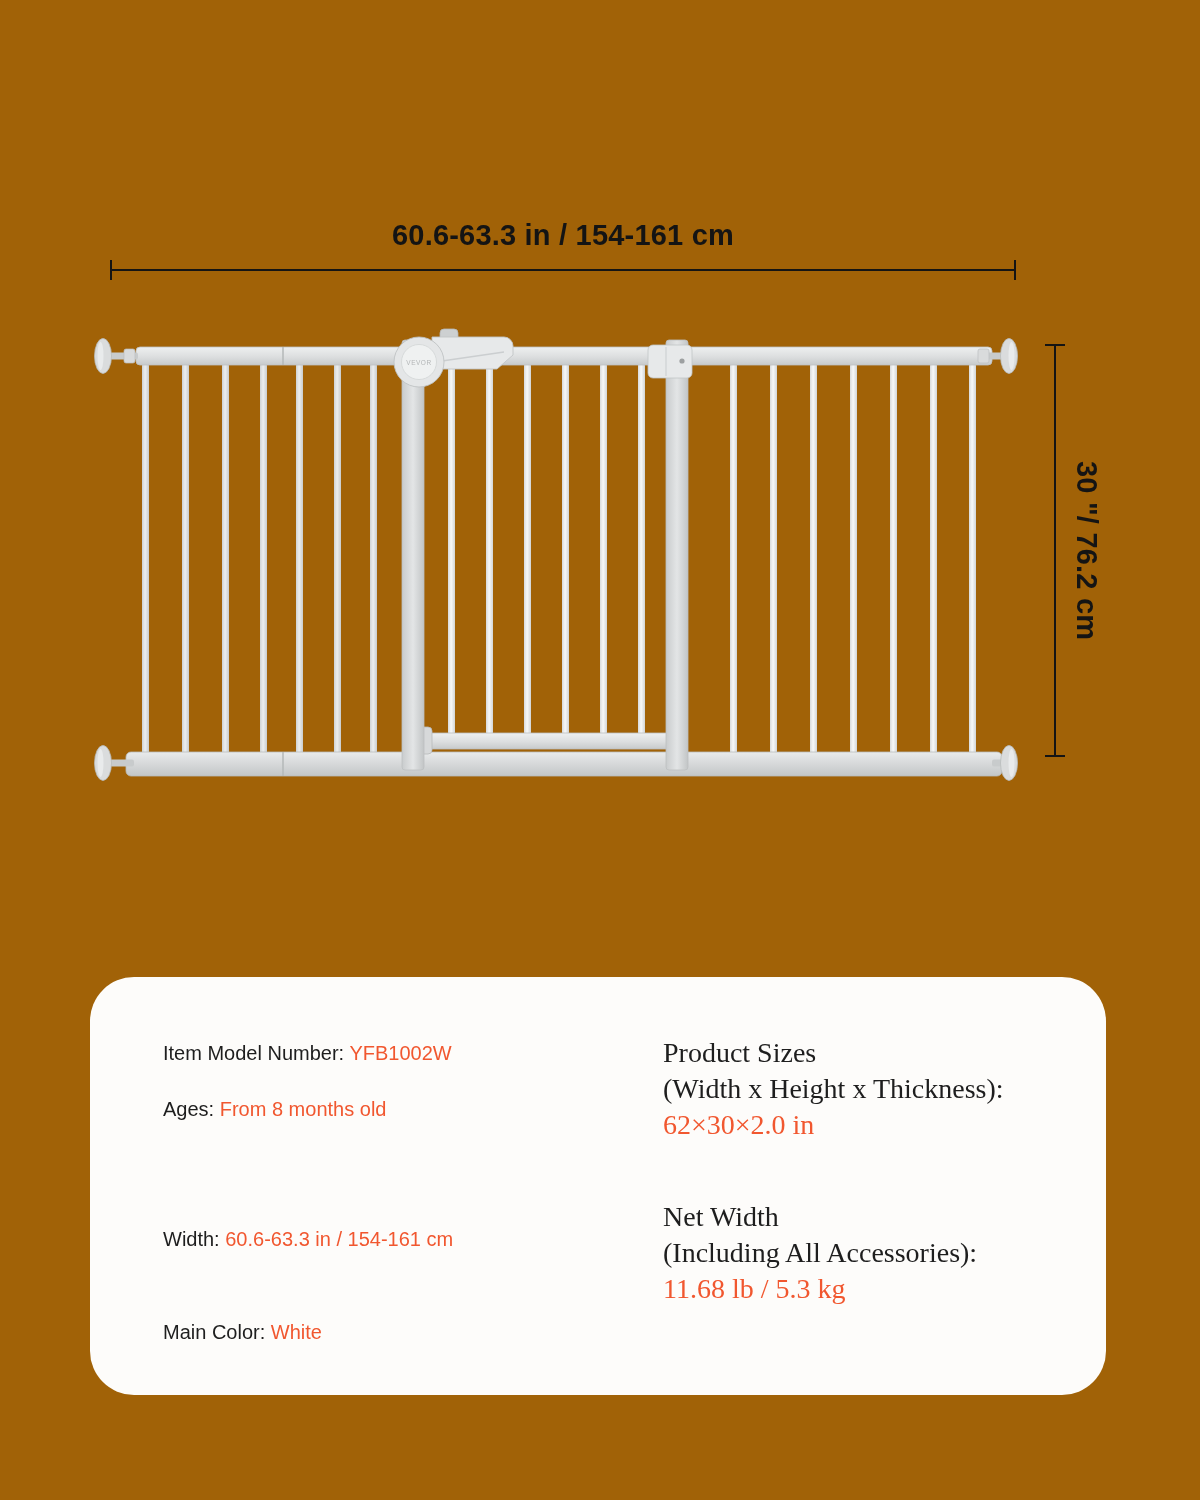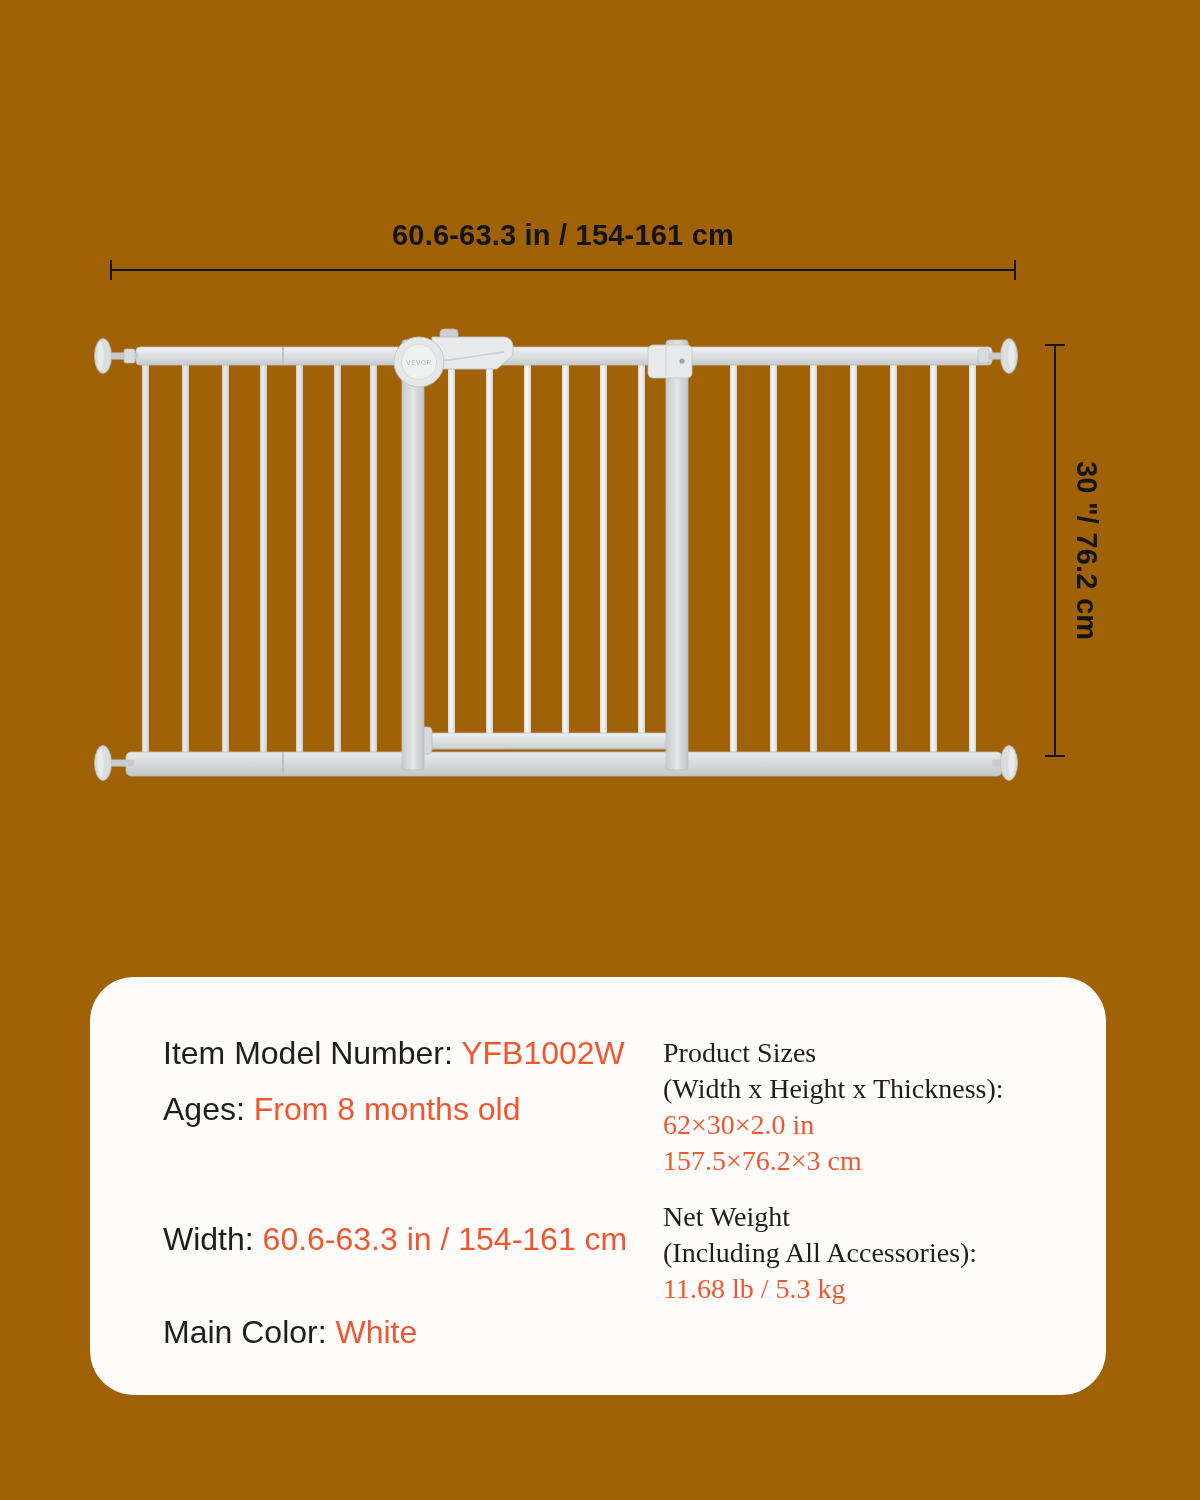--- a/index.html
+++ b/index.html
@@ -30,21 +30,21 @@
     font-size:29px;font-weight:600;color:#141414;white-space:nowrap;
     letter-spacing:0.2px;
   }
   
   .gate-svg{position:absolute;left:80px;top:325px;}
   
   .spec-card{
     position:absolute;left:90px;top:977px;width:1016px;height:418px;
     background:#fdfcfa;border-radius:44px;
   }
-  .spec-row{position:absolute;left:73px;font-size:32px;line-height:34px;white-space:nowrap;}
+  .spec-row{position:absolute;left:73px;font-size:20px;line-height:34px;white-space:nowrap;}
   .spec-block{position:absolute;left:573px;font-size:28px;line-height:36px;white-space:nowrap;font-family:Liberation Serif, serif;}
   .lbl{color:#1e1e1e;}
   .val{color:#f1572f;}
 </style>
 </head>
 <body>
 
 <div class="canvas">
 
   <div class="dim-top-label">60.6-63.3 in / 154-161 cm</div>
@@ -183,22 +183,21 @@
     </div>
     <div class="spec-row" style="top:338px">
       <span class="lbl">Main Color:</span>
       <span class="val">White</span>
     </div>
 
     <div class="spec-block" style="top:58px">
       <div class="lbl">Product Sizes</div>
       <div class="lbl">(Width x Height x Thickness):</div>
       <div class="val">62×30×2.0 in</div>
-      <div class="val">157.5×76.2×3 cm</div>
     </div>
     <div class="spec-block" style="top:222px">
-      <div class="lbl">Net Weight</div>
+      <div class="lbl">Net Width</div>
       <div class="lbl">(Including All Accessories):</div>
       <div class="val">11.68 lb / 5.3 kg</div>
     </div>
 
   </div>
 </div>
 
 </body></html>

